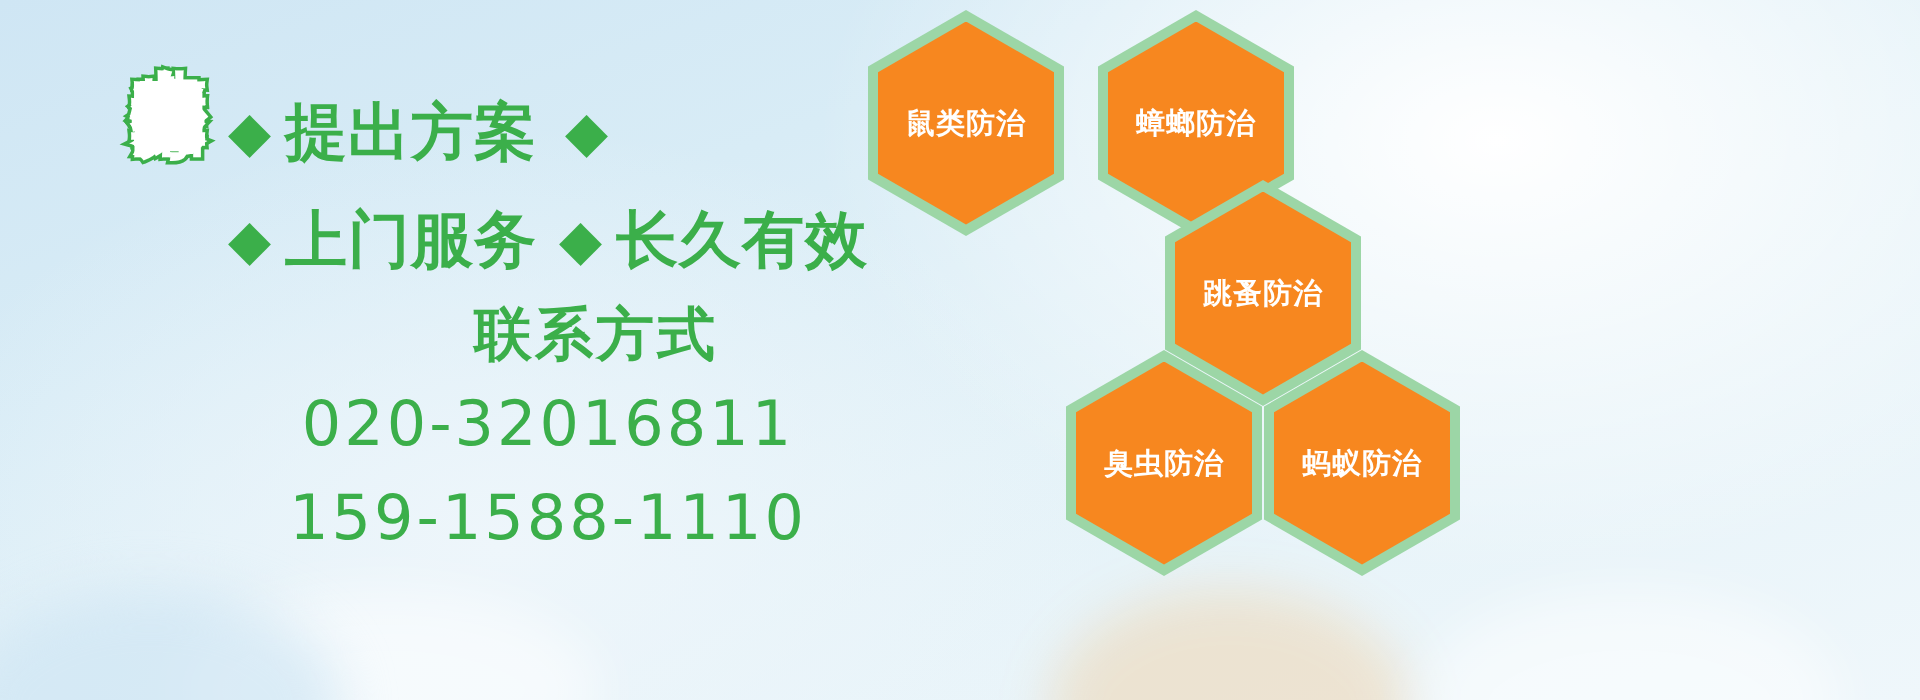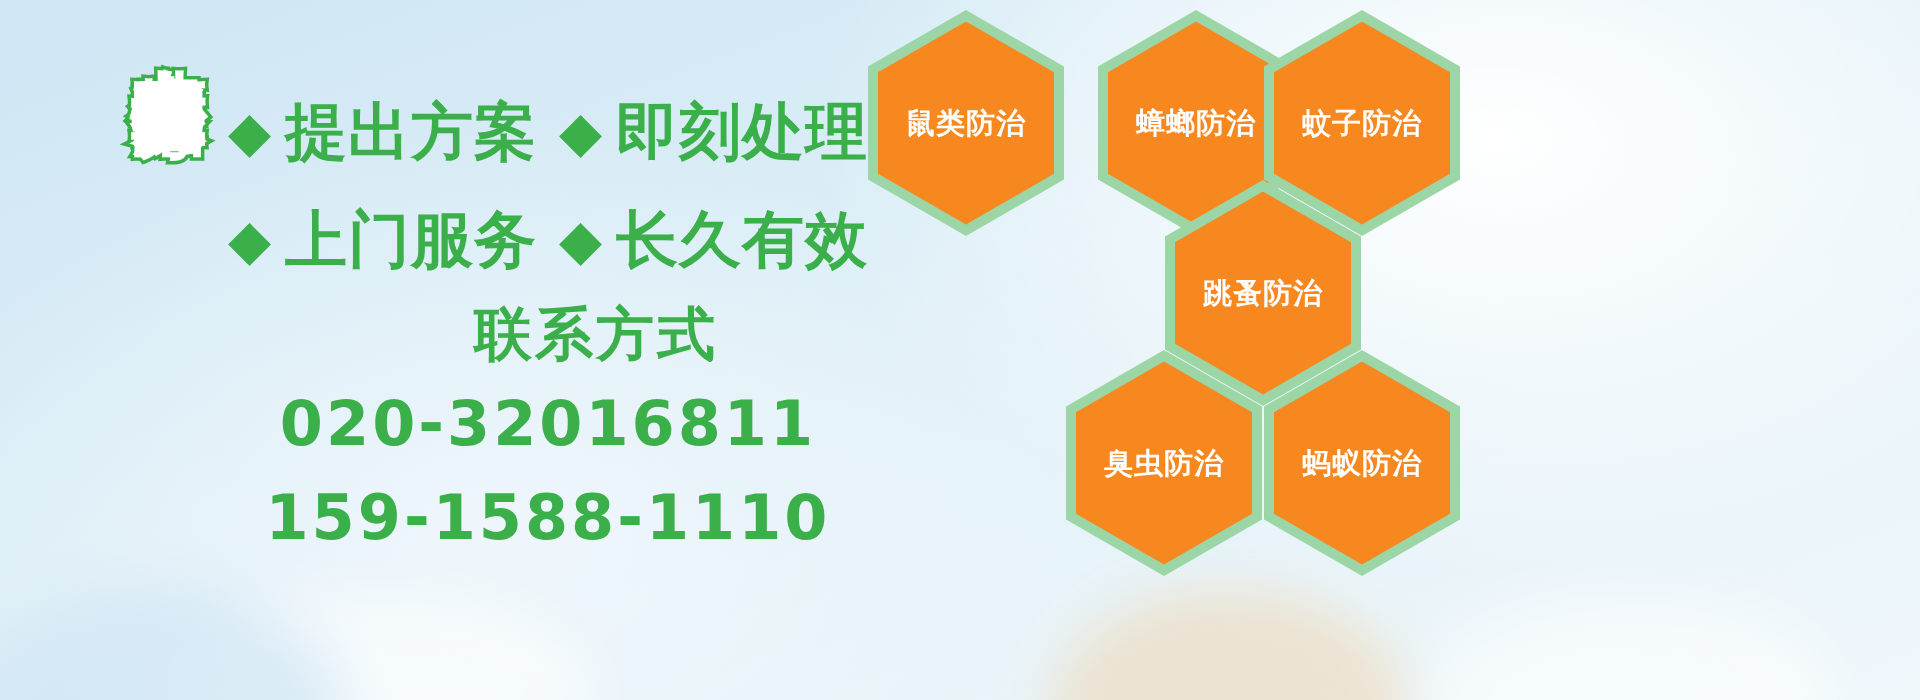--- a/index.html
+++ b/index.html
@@ -51,21 +51,21 @@
   .feat-gap{width:28px;}
 
   
   #contact{position:absolute;left:228px;top:300px;width:640px;text-align:center;}
   #contact-title{
     color:#3BAF4A;font-size:58px;font-weight:bold;line-height:1.2;
     letter-spacing:3px;margin-left:96px;
     font-family:"DejaVu Sans","Liberation Sans",sans-serif;
   }
   .phone{
-    color:#3BAF4A;font-size:62px;font-weight:bold;line-height:1.3;
+    color:#3BAF4A;font-size:62px;font-weight:normal;line-height:1.3;
     letter-spacing:3px;margin-top:14px;
     font-family:"DejaVu Sans","Liberation Sans",sans-serif;
   }
 
   
   #honeycomb{position:absolute;left:862px;top:0px;width:600px;height:700px;}
   .hex{
     position:absolute;width:196px;height:226px;
     display:flex;align-items:center;justify-content:center;
     background:#9CD6A6;
@@ -98,21 +98,20 @@
   <div id="features">
 
     <div class="feat-row">
       <div class="feat-item">
         <span class="dia">◆</span>
         <span class="txt">提出方案</span>
       </div>
       <div class="feat-gap"></div>
       <div class="feat-item">
         <span class="dia">◆</span>
-        <span class="txt">即刻处理</span>
       </div>
     </div>
 
     <div class="feat-row">
       <div class="feat-item">
         <span class="dia">◆</span>
         <span class="txt">上门服务</span>
       </div>
       <div class="feat-gap"></div>
       <div class="feat-item">
@@ -134,25 +133,20 @@
     <div class="hex" style="left:6px;top:10px;">
       <div class="inner">
         <span class="lbl">鼠类防治</span>
       </div>
     </div>
     <div class="hex" style="left:204px;top:10px;margin-left:32px;">
       <div class="inner">
         <span class="lbl">蟑螂防治</span>
       </div>
     </div>
-    <div class="hex" style="left:402px;top:10px;">
-      <div class="inner">
-        <span class="lbl">蚊子防治</span>
-      </div>
-    </div>
 
     <div class="hex" style="left:303px;top:180px;align-items:center;">
       <div class="inner">
         <span class="lbl">跳蚤防治</span>
       </div>
     </div>
 
     <div class="hex" style="left:204px;top:350px;">
       <div class="inner">
         <span class="lbl">臭虫防治</span>

